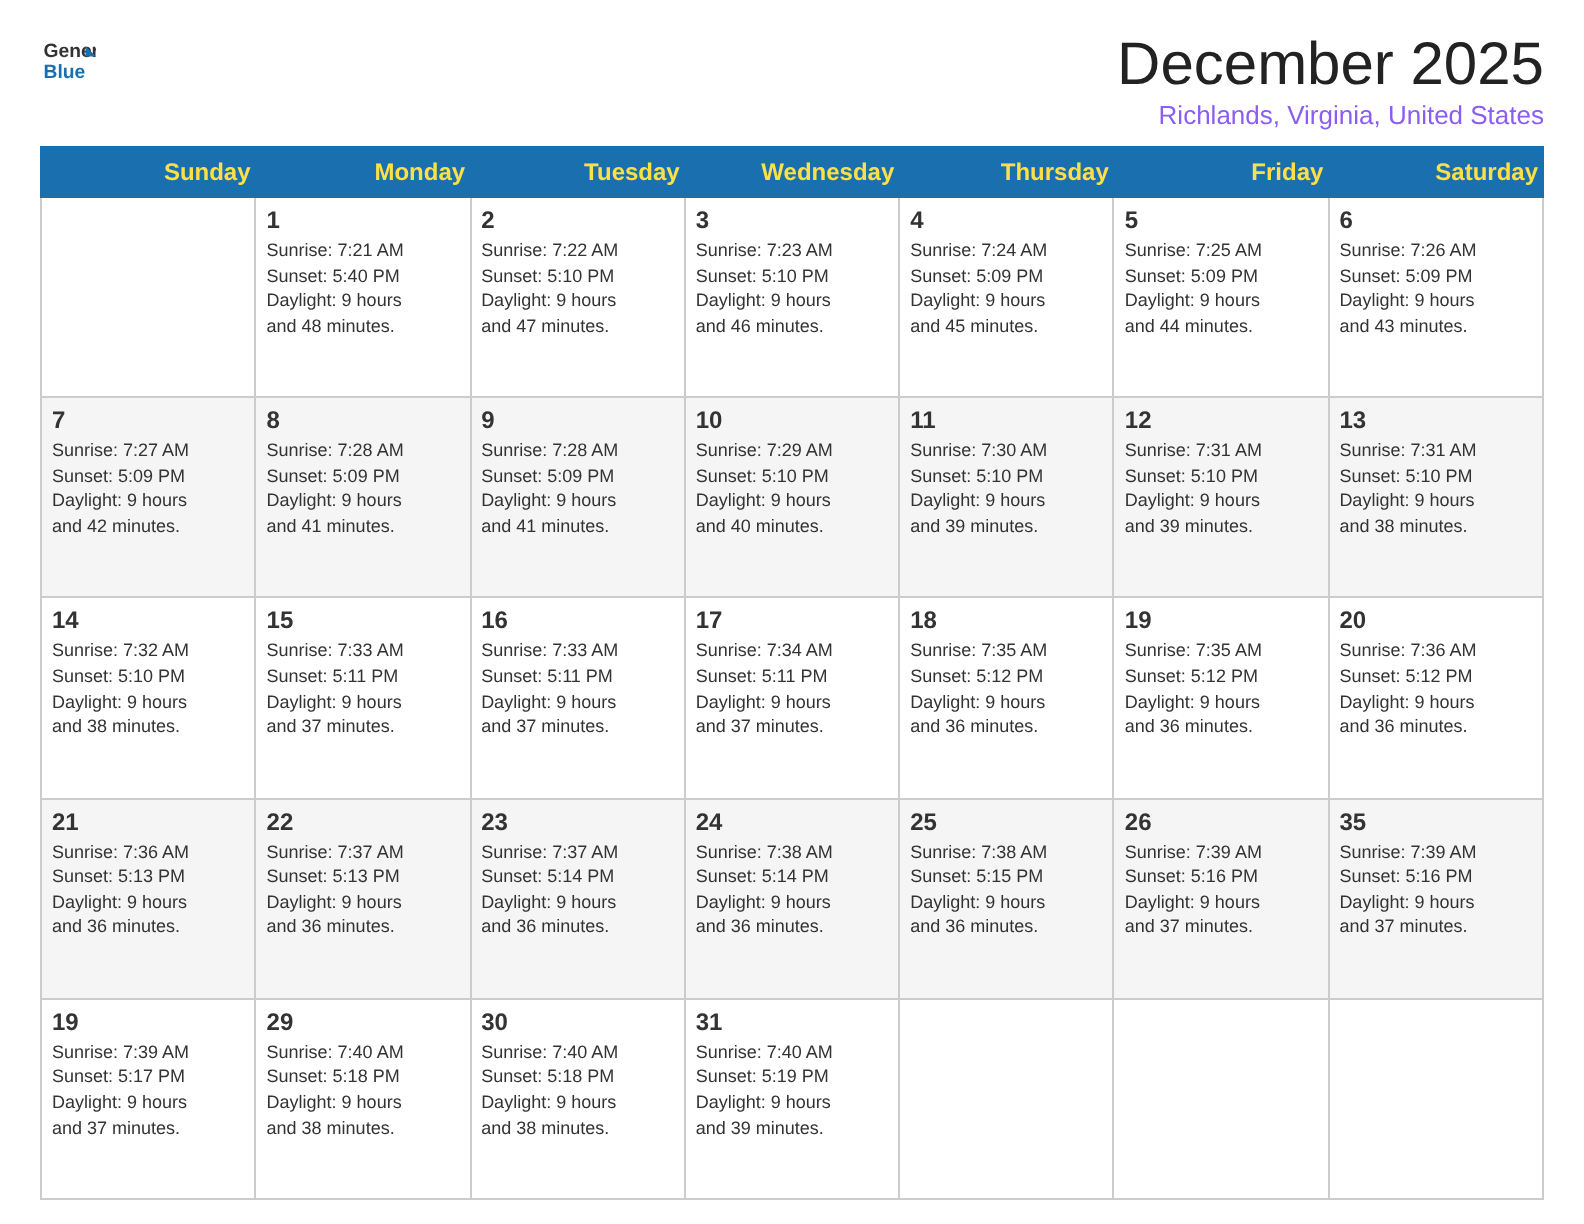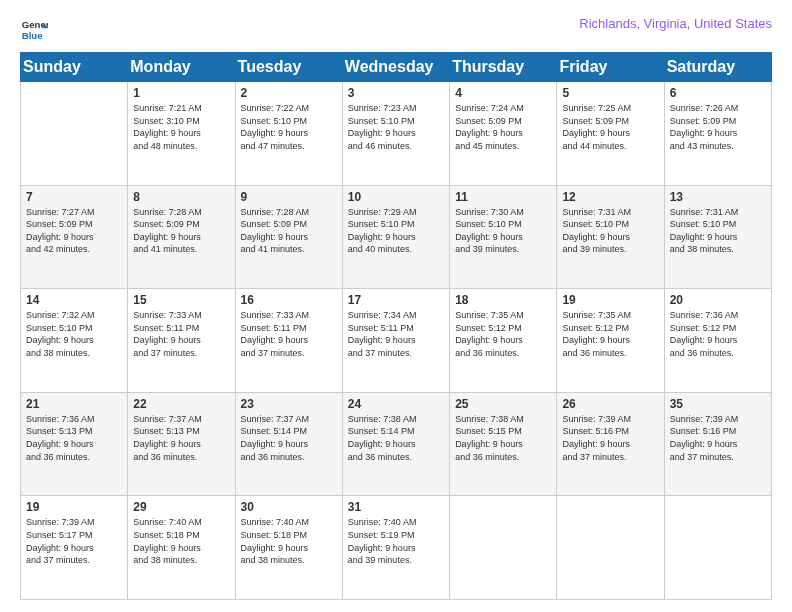--- a/index.html
+++ b/index.html
@@ -46,24 +46,24 @@
     }
     .calendar {
       flex: 1;
       border: 1px solid #ccc;
       border-collapse: collapse;
       width: 100%;
       table-layout: fixed;
     }
     .calendar th {
       background: #1a6faf;
-      color: #ffffff;
-      font-size: 16px;
+      color: #fde047;
+      font-size: 12px;
       font-weight: bold;
-      text-align: left;
+      text-align: right;
       padding: 5px 2px;
       border: 1px solid #1a6faf;
     }
     .calendar td {
       border: 1px solid #ccc;
       vertical-align: top;
       padding: 4px 5px;
       font-size: 9.5px;
       color: #333;
       height: 88px;
@@ -90,20 +90,21 @@
 <div class="page">
   <div class="header">
     <div class="logo">
       <svg class="logo-icon" viewBox="0 0 32 32">
         <text y="14" x="2" font-size="11" font-weight="bold" fill="#333" font-family="Arial">General</text>
         <text y="26" x="2" font-size="11" font-weight="bold" fill="#1a6faf" font-family="Arial">Blue</text>
         <polygon points="26,8 32,14 26,14" fill="#1a6faf"></polygon>
       </svg>
     </div>
     <div class="title-block">
+      <div class="month-title">December 2025</div>
       <div class="location">Richlands, Virginia, United States</div>
     </div>
   </div>
 
   <table class="calendar">
     <thead>
       <tr>
         <th>Sunday</th>
         <th>Monday</th>
         <th>Tuesday</th>
@@ -112,21 +113,21 @@
         <th>Friday</th>
         <th>Saturday</th>
       </tr>
     </thead>
     <tbody id="calendar-body">
     <tr>
           <td class="empty"></td>
           <td>
             <span class="day-num">1</span>
             <div class="day-info" style="white-space: pre-line;">Sunrise: 7:21 AM
-Sunset: 3:10 PM
+Sunset: 5:40 PM
 Daylight: 9 hours
 and 48 minutes.</div>
           </td>
           <td>
             <span class="day-num">2</span>
             <div class="day-info" style="white-space: pre-line;">Sunrise: 7:22 AM
 Sunset: 5:10 PM
 Daylight: 9 hours
 and 47 minutes.</div>
           </td>

